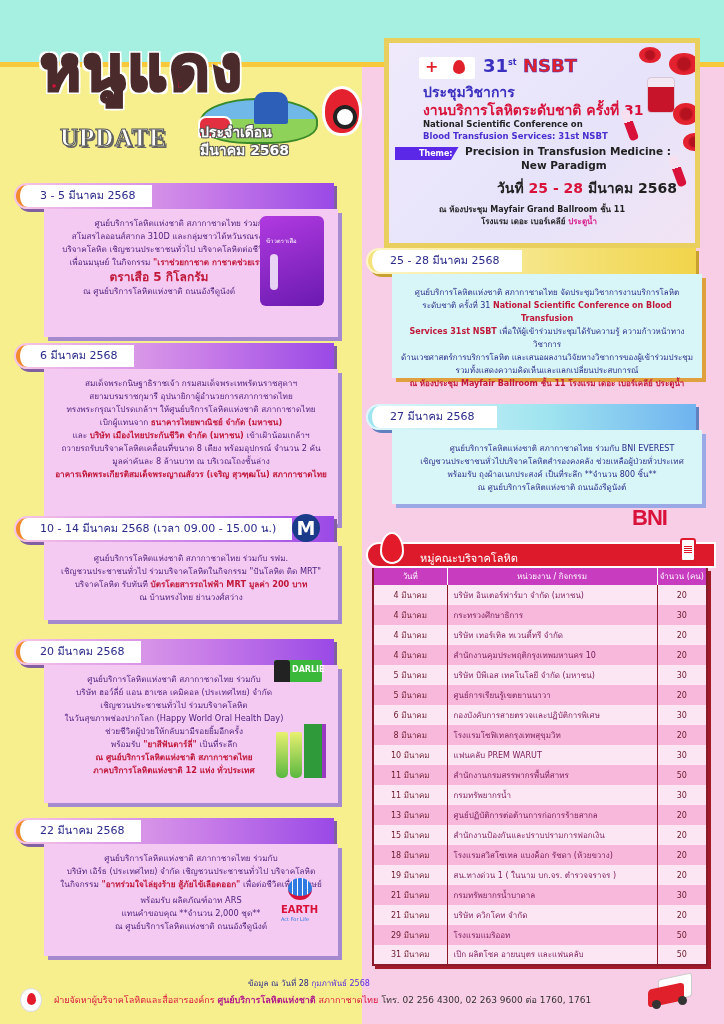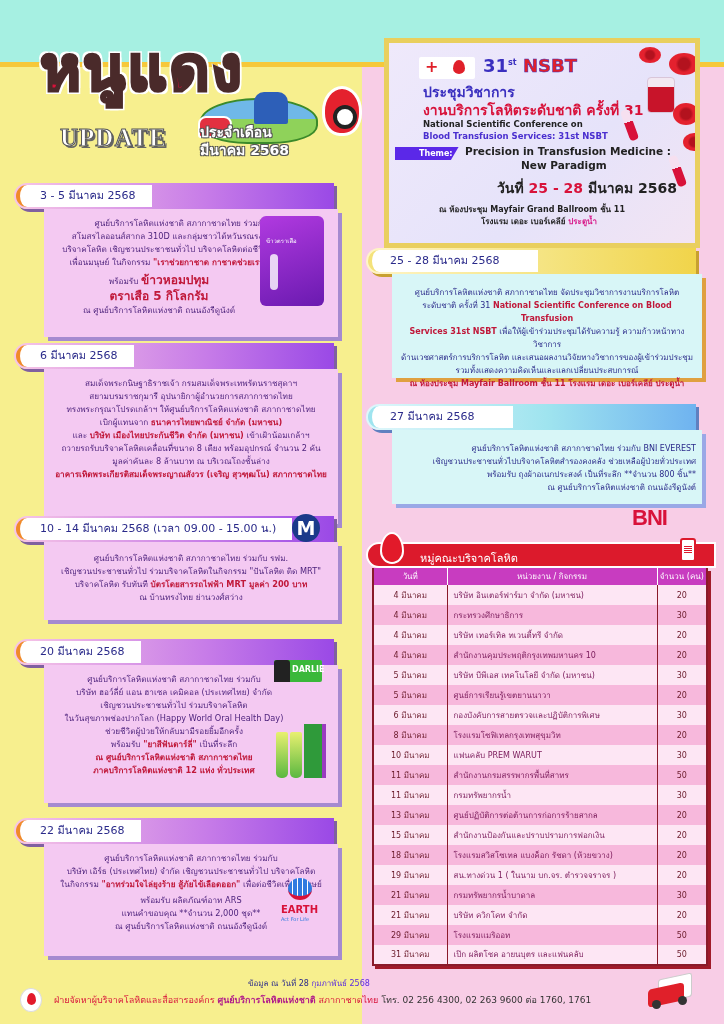--- a/index.html
+++ b/index.html
@@ -92,33 +92,33 @@
 
   
   .rcard-head {
     position: absolute; left: 0; top: 0; height: 26px; width: 330px;
     background: linear-gradient(to right, #fff5c8 0%, #f4e27a 60%, #f1d44a 100%);
     border-radius: 14px 0 0 14px;
     box-shadow: 3px 3px 0 #c8a030;
   }
   .rcard-head.blue { background: linear-gradient(to right, #e0f7fb 0%, #9fe4ef 55%, #6fb3f0 100%); box-shadow: 3px 3px 0 #6080c0; }
   .rcard-date {
-    position: absolute; left: 2px; top: 2px; height: 22px; padding: 0 38px 0 18px;
+    position: absolute; left: 2px; top: 2px; height: 22px; padding: 0 22px 0 18px;
     background: #fff; border-radius: 11px 0 0 11px;
     border-left: 4px solid #f4e27a;
     font-size: 11px; line-height: 22px; color: #2a2a8a; white-space: nowrap;
   }
   .rcard-body {
     position: absolute; left: 26px; top: 26px; width: 310px;
     background: #d8f6f7;
     box-shadow: 4px 4px 0 #e0a040;
     font-size: 8px; line-height: 13px; color: #2a2a8a; text-align: center;
     padding: 12px 6px;
   }
-  .rcard-body.blue { box-shadow: 4px 4px 0 #9aa8e6; text-align: right; padding-left: 16px; }
+  .rcard-body.blue { box-shadow: 4px 4px 0 #9aa8e6; text-align: center; padding-left: 16px; }
 
   
   .poster {
     position: absolute; left: 384px; top: 38px; width: 316px; height: 210px;
     background: linear-gradient(135deg, #efe9fb 0%, #e6e3fa 60%, #f2e4f3 100%);
     border: 5px solid #e9cf5e;
     overflow: hidden;
   }
   .poster .logos { position: absolute; left: 30px; top: 14px; width: 56px; height: 22px; background: #fff; border-radius: 2px; }
   .poster .cross { position: absolute; left: 6px; top: 1px; font-size: 16px; color: #e0202a; font-weight: bold; line-height: 18px; }
@@ -258,21 +258,20 @@
 
 <div class="card" style="left:14px;top:183px;">
   <div class="card-head">
     <div class="card-date">3 - 5 มีนาคม 2568</div>
   </div>
   <div class="card-body" style="height:128px;padding-right:70px;text-align:right;">
     <div>ศูนย์บริการโลหิตแห่งชาติ สภากาชาดไทย ร่วมกับ</div>
     <div>สโมสรไลออนส์สากล 310D และกลุ่มชาวไต้หวันรณรงค์</div>
     <div>บริจาคโลหิต เชิญชวนประชาชนทั่วไป บริจาคโลหิตต่อชีวิต</div>
     <div><span>เพื่อนมนุษย์ ในกิจกรรม</span> <span class="t-red">"เราช่วยกาชาด กาชาดช่วยเรา"</span></div>
-    <div style="text-align:center;margin-top:3px;"><span>พร้อมรับ</span> <span class="t-big">ข้าวหอมปทุม</span></div>
     <div class="t-big" style="text-align:center;">ตราเสือ 5 กิโลกรัม</div>
     <div style="text-align:center;">ณ ศูนย์บริการโลหิตแห่งชาติ ถนนอังรีดูนังต์</div>
   </div>
 </div>
 <div class="rice-bag">
   <span class="rice-label">ข้าวตราเสือ</span>
 </div>
 
 <div class="card" style="left:14px;top:343px;">
   <div class="card-head">

